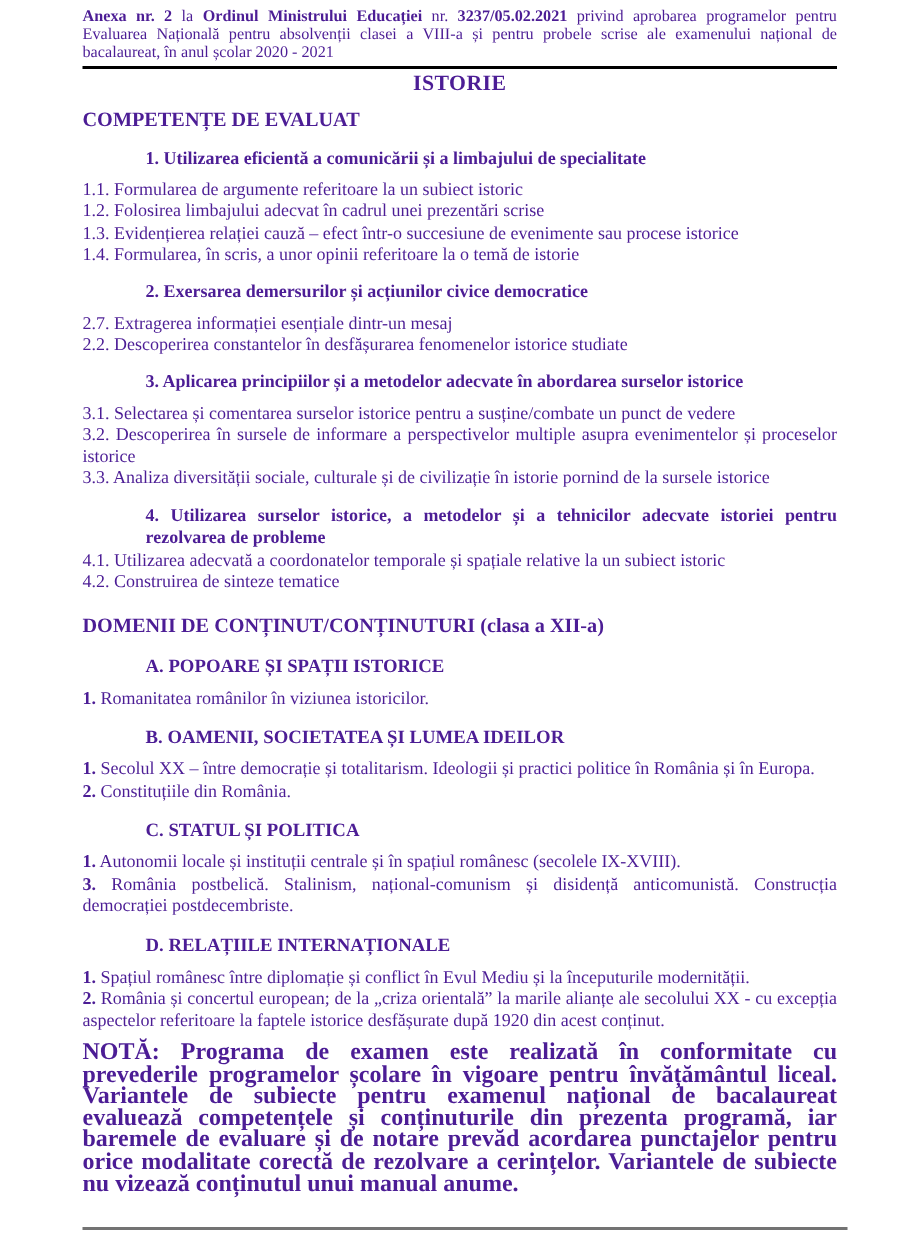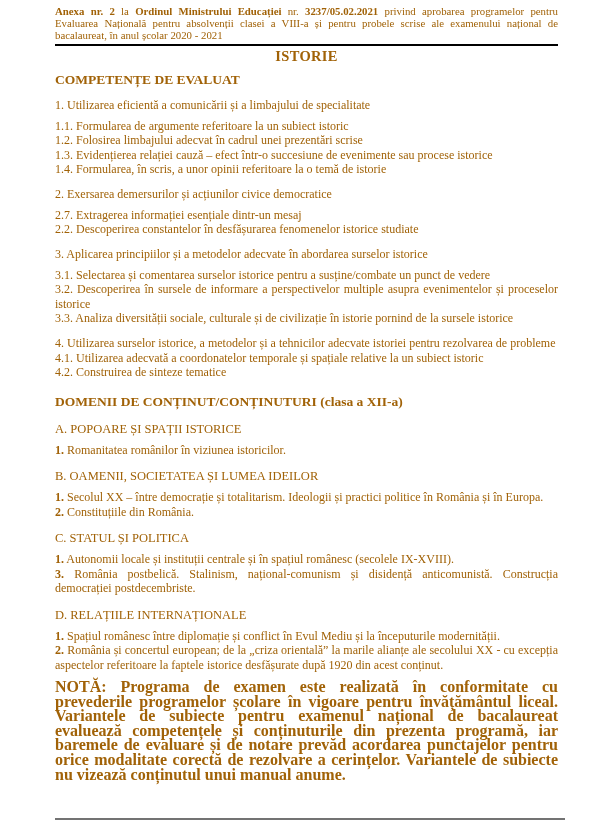--- a/index.html
+++ b/index.html
@@ -2,21 +2,21 @@
 <html><head>
 <meta charset="utf-8">
 <style>
   * { margin: 0; padding: 0; box-sizing: border-box; }
   html, body { background: #ffffff; }
   .page {
     position: relative;
     width: 611px;
     height: 823px;
     background: #ffffff;
-    color: #a16207;
+    color: #4c1d95;
     font-family: "Liberation Serif", serif;
     overflow: hidden;
   }
   .content { padding: 5px 53px 0 55px; }
 
   .doc-header {
     font-size: 10.8px;
     line-height: 12.2px;
     text-align: justify;
     border-bottom: 2px solid #000;
@@ -31,24 +31,25 @@
     margin-top: 2px;
     letter-spacing: 0.3px;
   }
 
   .section-title { font-size: 13.5px; font-weight: bold; }
   .sec-competencies .section-title { margin-top: 7px; }
   .sec-domains .section-title { margin-top: 14px; }
 
   .group-heading {
     font-size: 12px;
-    font-weight: normal;
+    font-weight: bold;
     margin-top: 10px;
     margin-bottom: 6px;
     text-align: justify;
+    margin-left: 42px;
   }
   .sec-domains .group-heading { font-size: 12.5px; margin-top: 12px; }
   .group.tight .group-heading { margin-bottom: 0; }
 
   .item {
     font-size: 12px;
     line-height: 14.5px;
     text-align: justify;
   }
   .item .num { font-weight: bold; }

